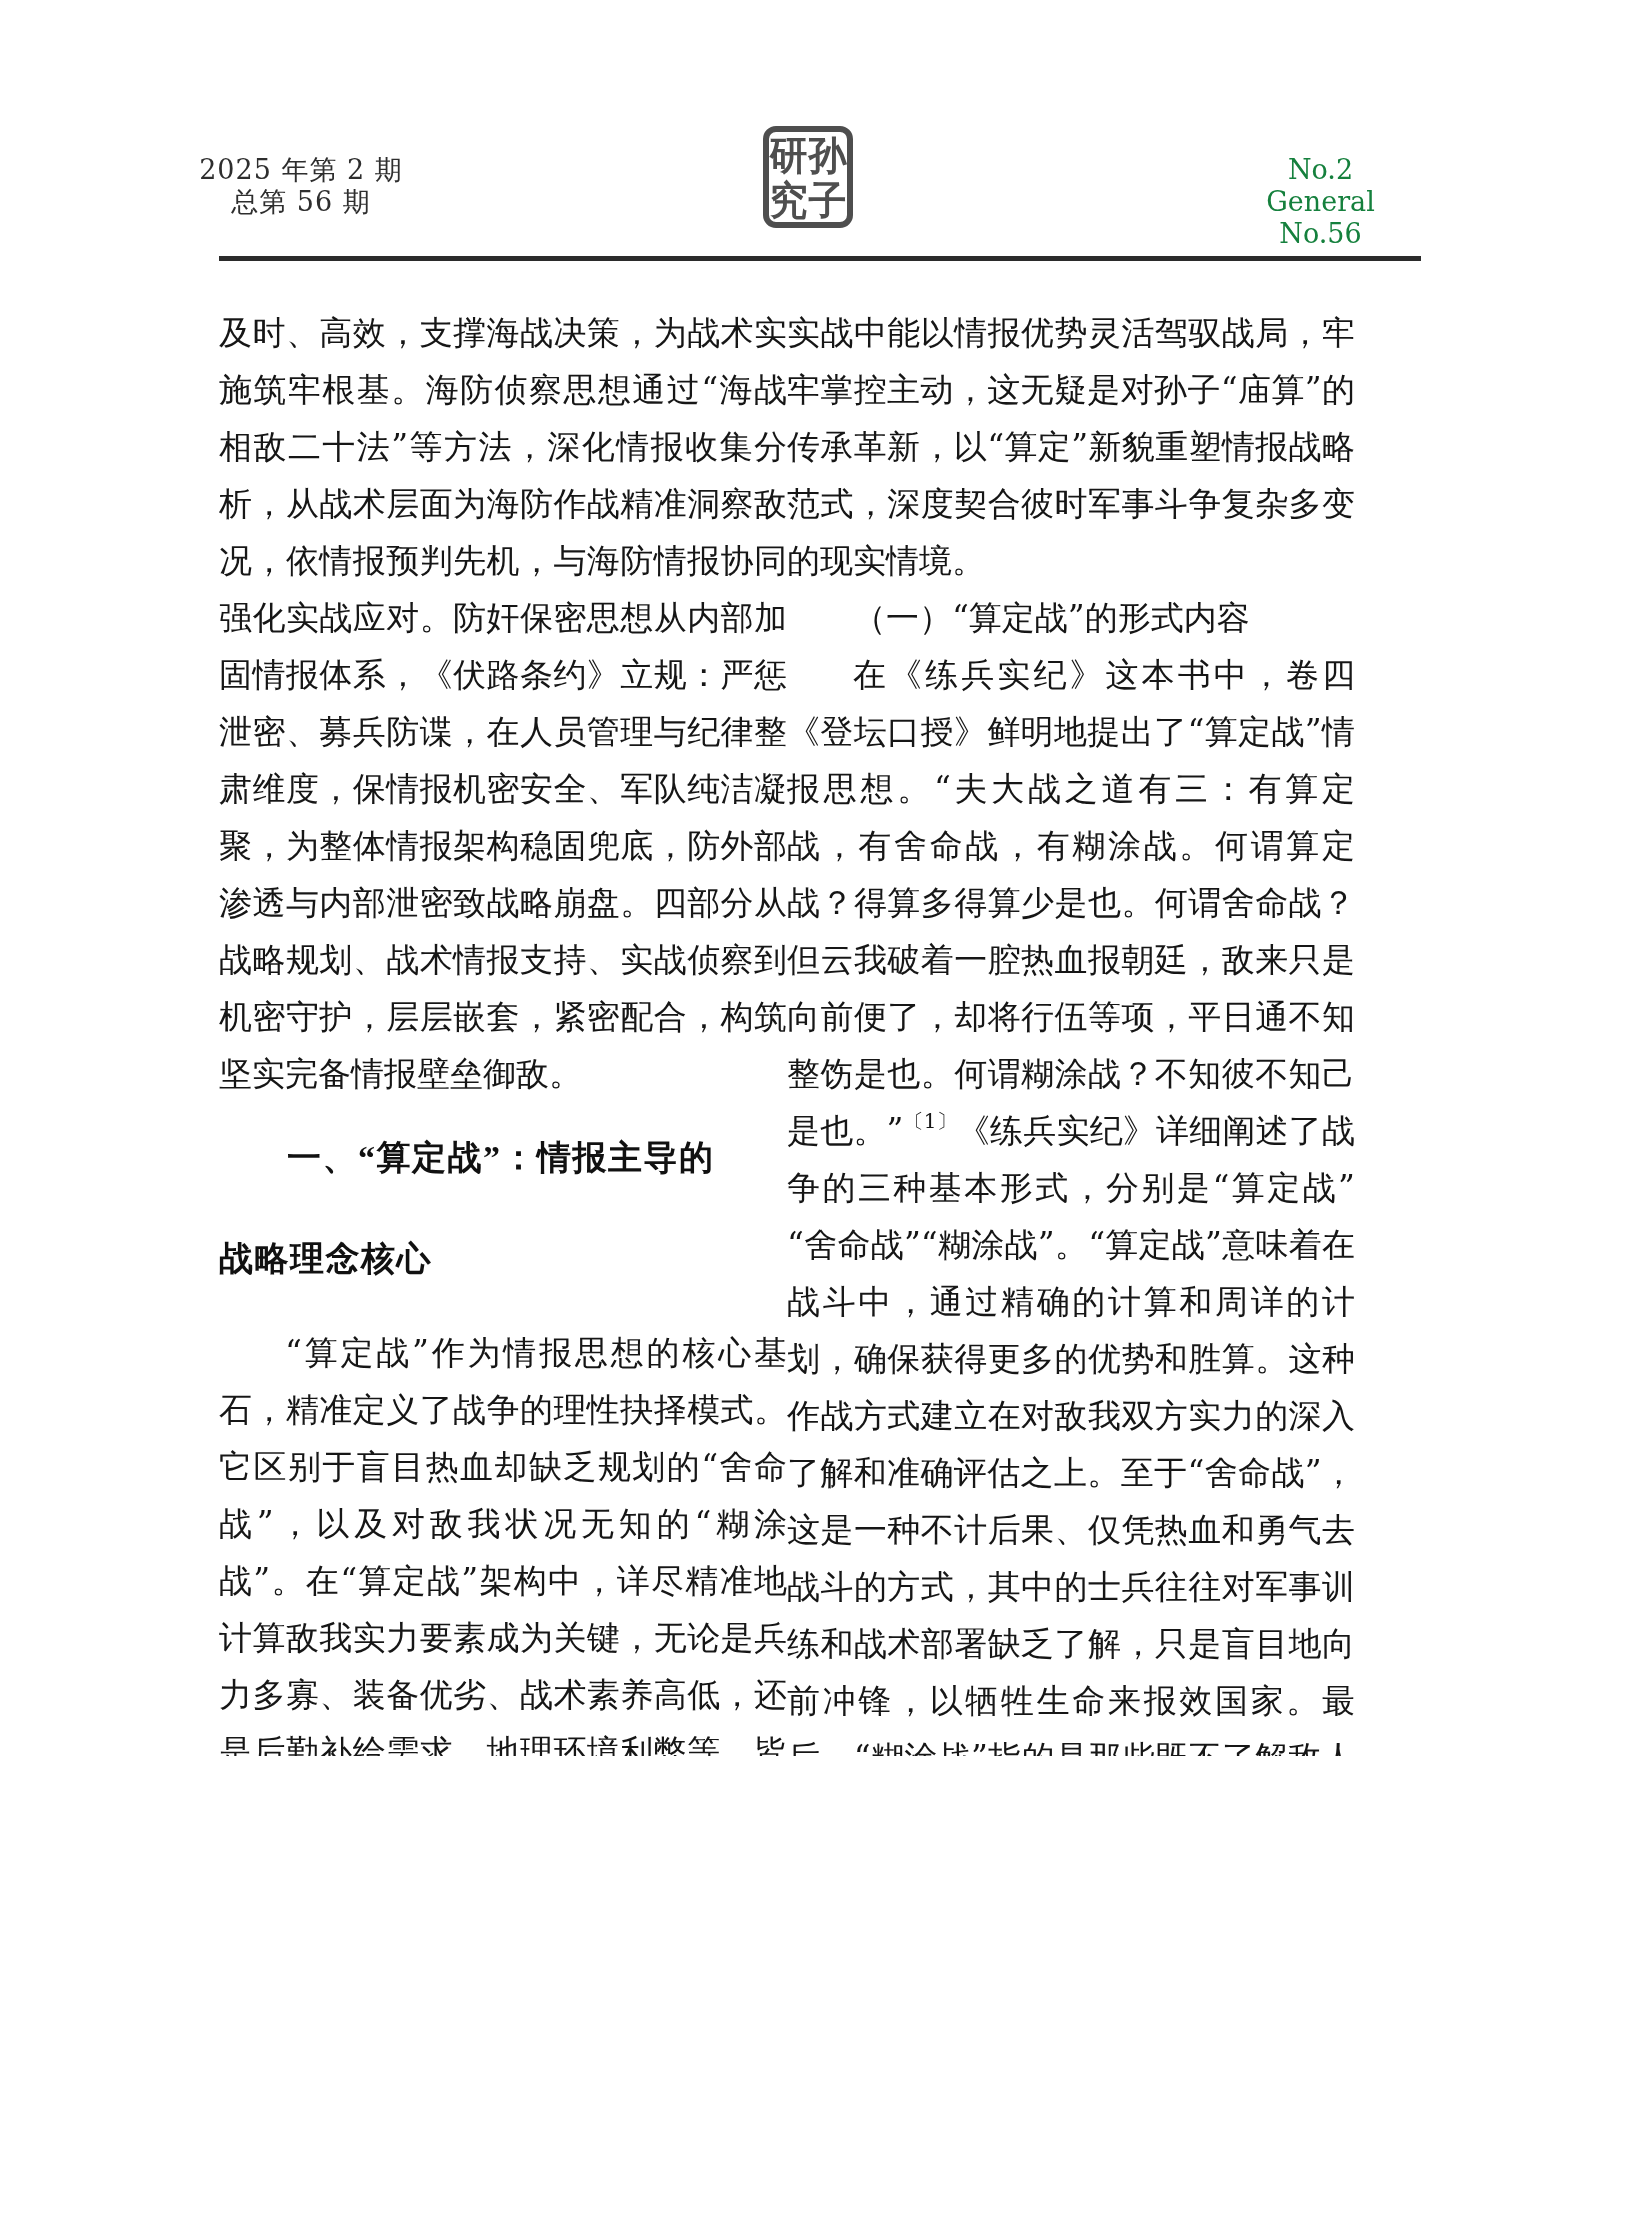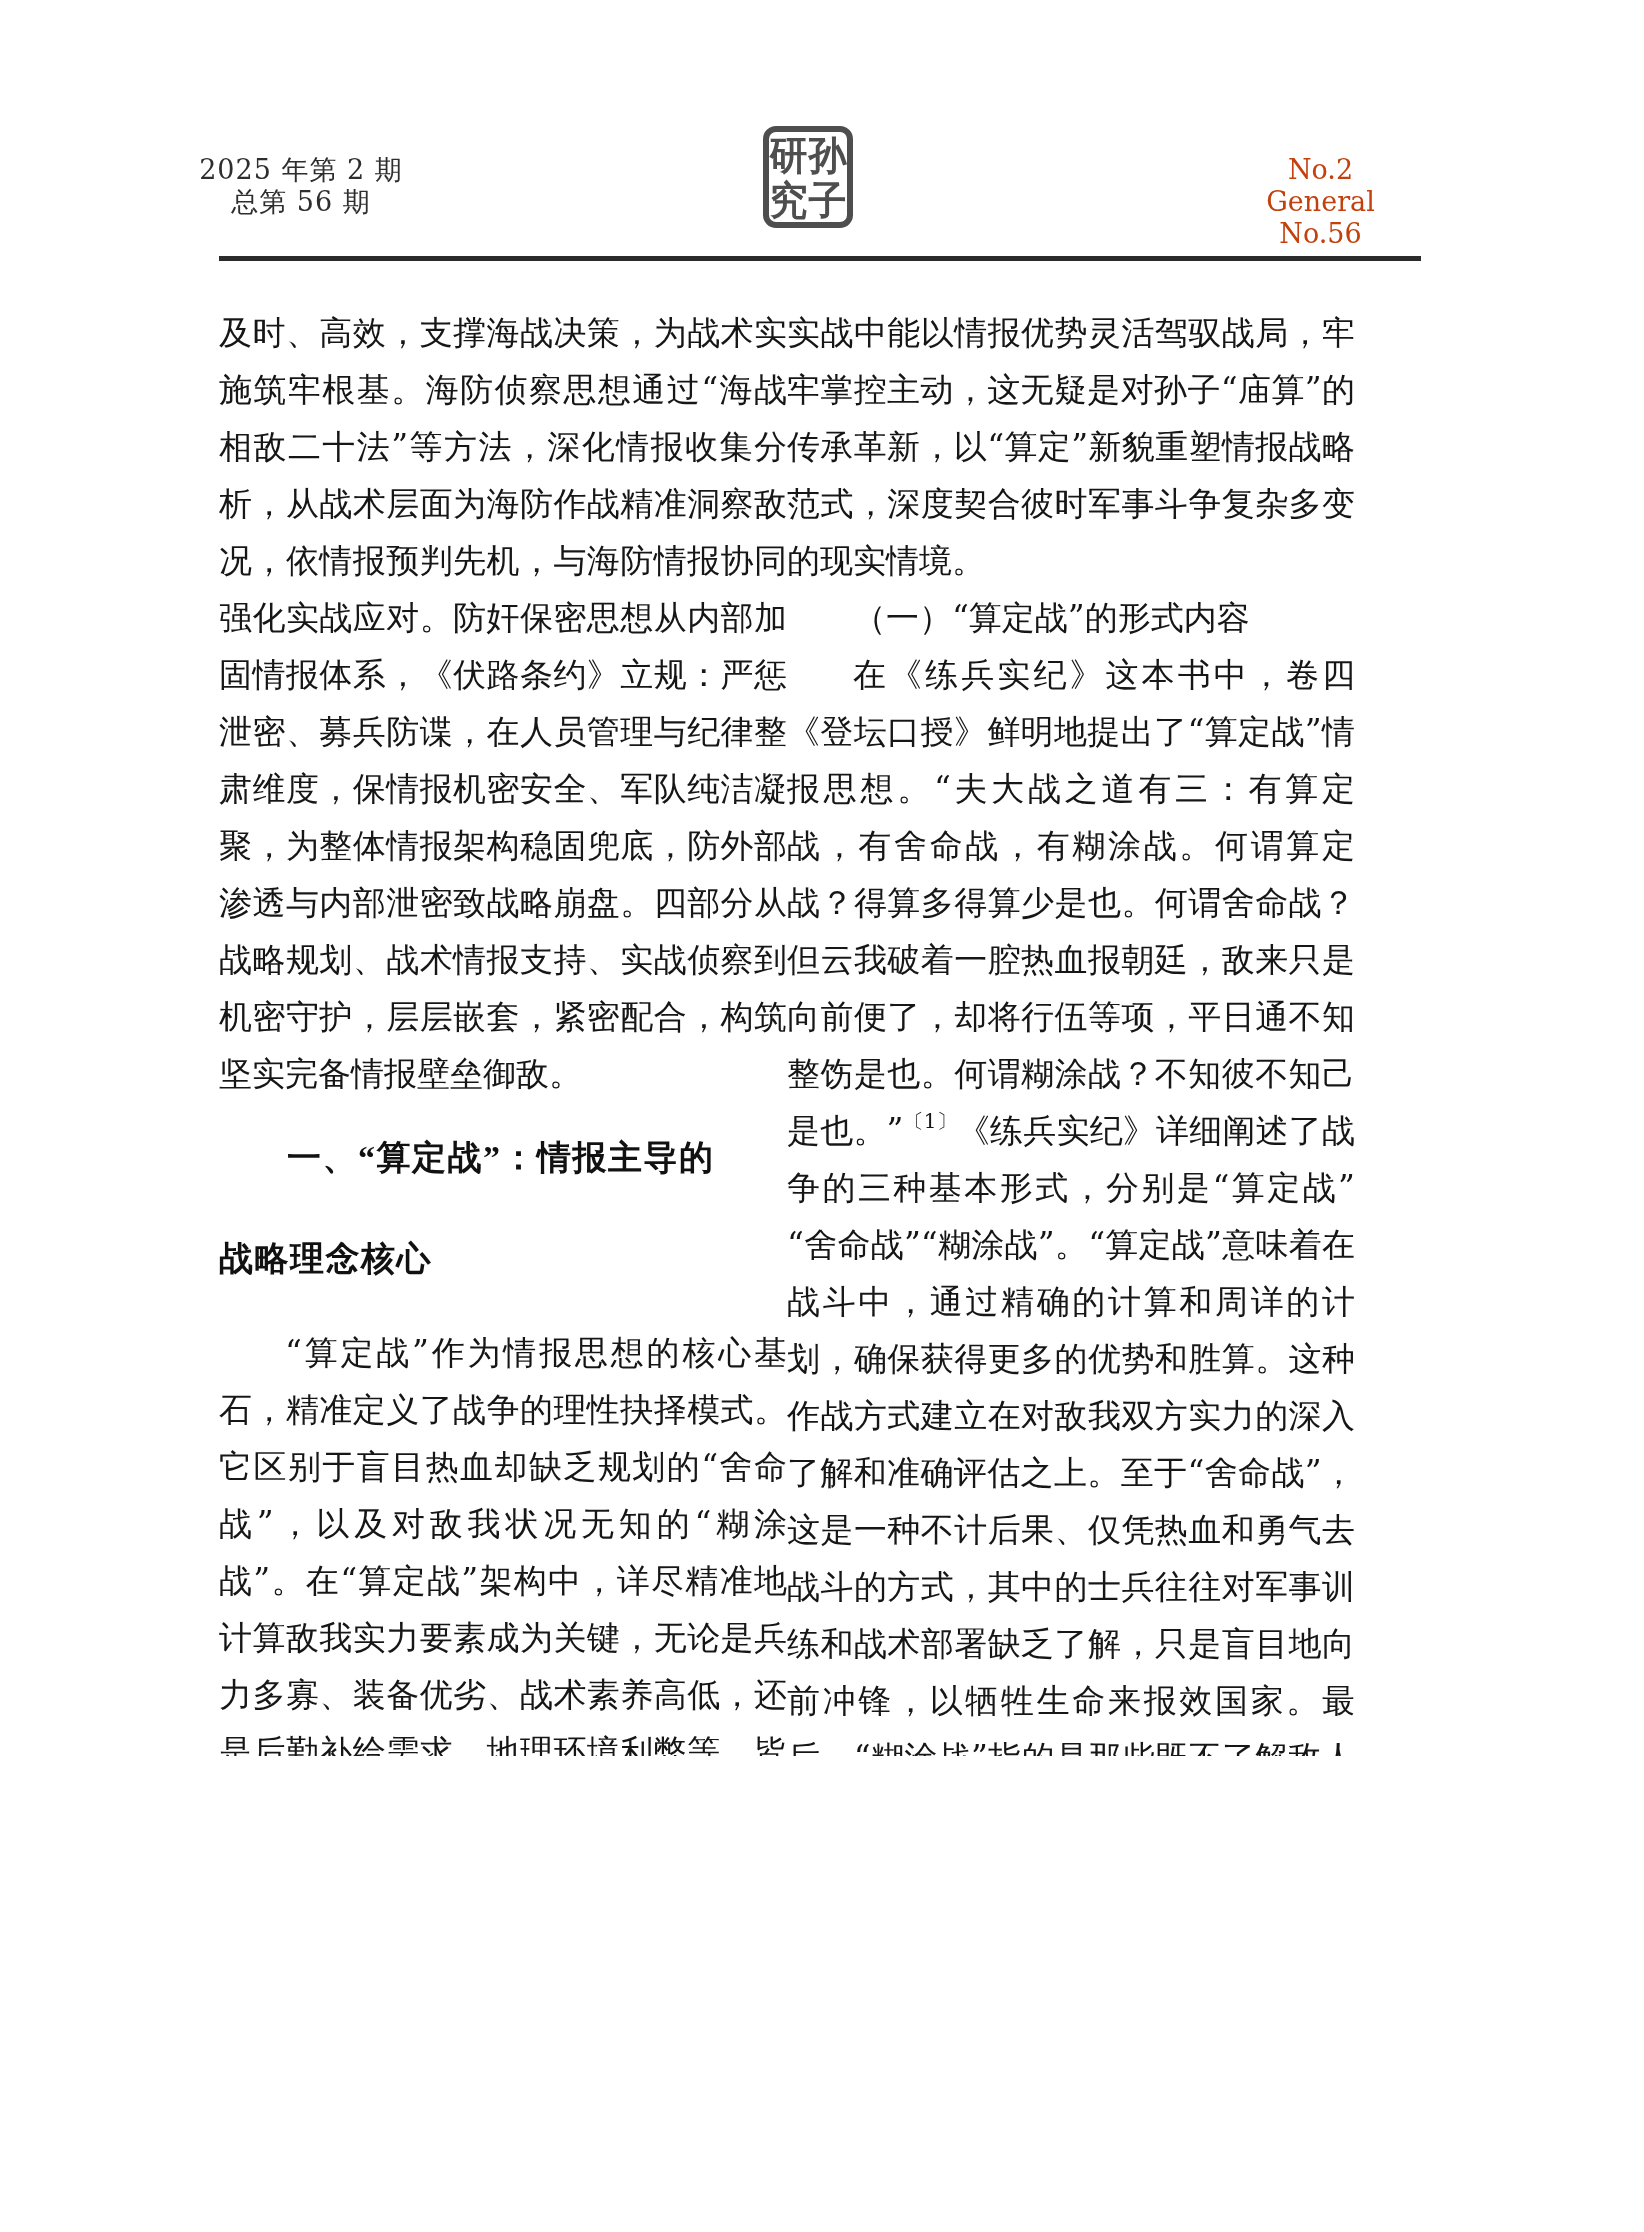--- a/index.html
+++ b/index.html
@@ -12,21 +12,21 @@
     color:#1b1b1b;
   }
   
   .issue-cn{
     position:absolute;left:194px;top:154px;width:214px;
     text-align:center;font-size:27px;line-height:32px;color:#2e2e2e;
     letter-spacing:1px;
   }
   .issue-en{
     position:absolute;left:1226px;top:154px;width:189px;
-    text-align:center;font-size:27px;line-height:32px;color:#c2410c;
+    text-align:center;font-size:27px;line-height:32px;color:#15803d;
   }
   .seal{
     position:absolute;left:763px;top:126px;width:90px;height:102px;
     border:6px solid #4e4e4e;border-radius:13px;box-sizing:border-box;
     display:grid;grid-template-columns:1fr 1fr;grid-template-rows:1fr 1fr;
     place-items:center;
     font-size:38px;line-height:1;color:#4e4e4e;font-weight:700;
   }
   .seal span{display:block;transform:scaleY(1.05);}
   .rule{

